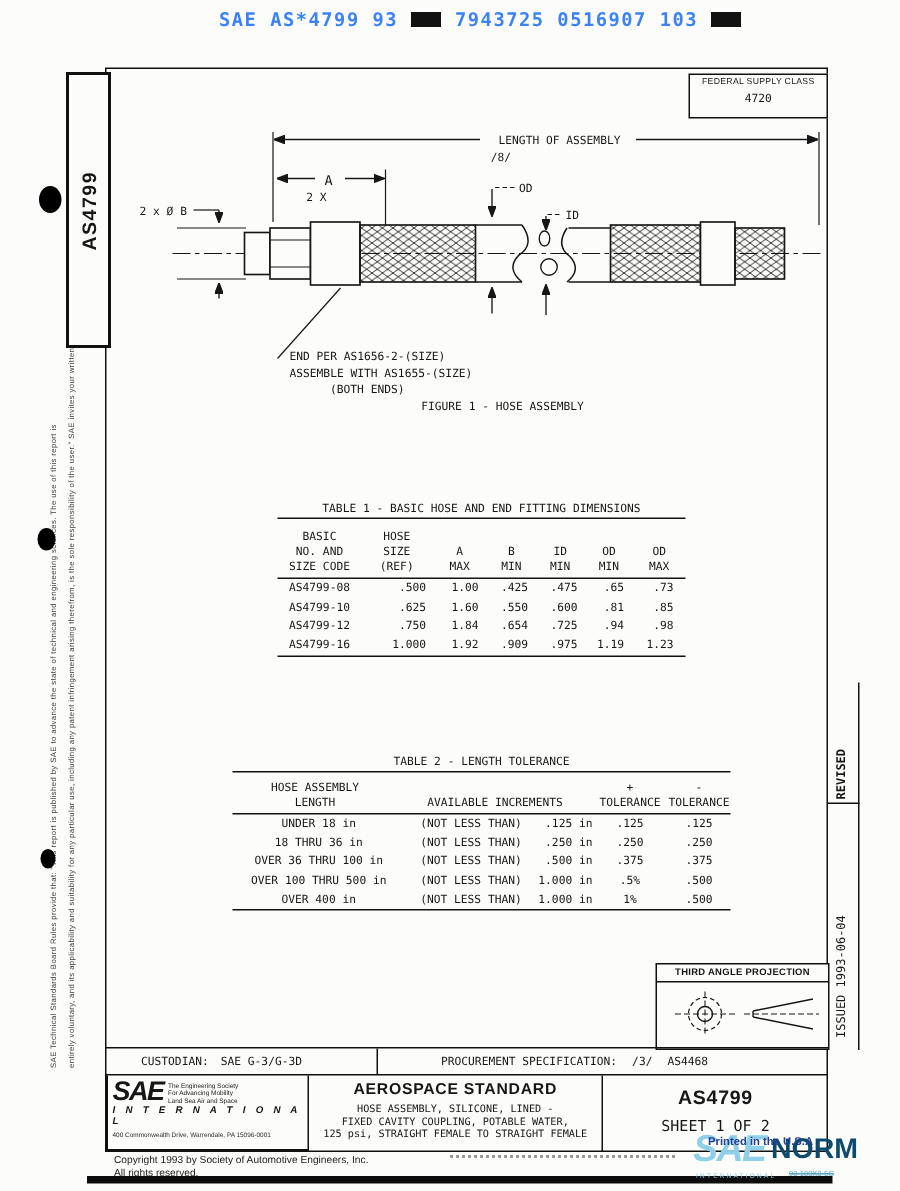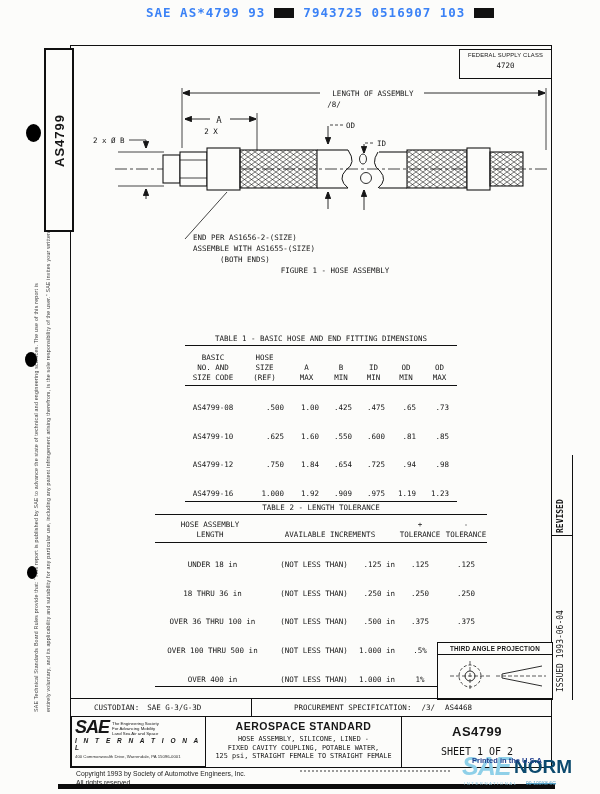--- a/index.html
+++ b/index.html
@@ -37,21 +37,21 @@
 
   
   .tbl { font-size:7.5px; }
   .tbl-title { text-align:center; line-height:10px; }
   .tbl-rule { border-bottom:1.4px solid #101010; margin-top:1px; }
   .t1-grid { display:grid; grid-template-columns:56px 47px 37px 32px 33px 32px 35px; }
   .t2-grid { display:grid; grid-template-columns:110px 92px 38px 50px 42px; }
   .th-cell { display:flex; flex-direction:column; justify-content:flex-end; align-items:center; line-height:10px; padding-bottom:2px; }
   .t1-head { height:40px; border-bottom:1.4px solid #101010; }
   .t2-head { height:28px; border-bottom:1.8px solid #101010; }
-  .t-row { height:12.7px; align-items:center;margin-top:16px; }
+  .t-row { height:12.7px; align-items:center; }
   .c-c { text-align:center; } .c-r { text-align:right; } .c-l { text-align:center; }
   .t1-body .t-row > div { line-height:12.7px; }
   .t2-body .t-row > div { line-height:12.6px; }
   .t-bottom { border-bottom:1.8px solid #101010; }
 
   
   .tap-box { left:437px; top:642px; width:116px; height:58px; border:1.5px solid #101010; background:#fcfcfa; }
   .tap-title { font:bold 6.3px "Liberation Sans", sans-serif; text-align:center; padding:2px 0; border-bottom:1.2px solid #101010; letter-spacing:.2px; }
 
   

